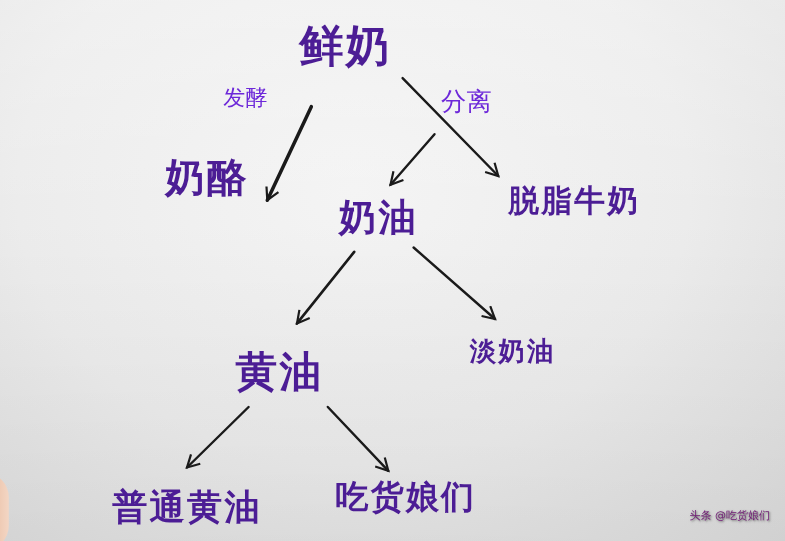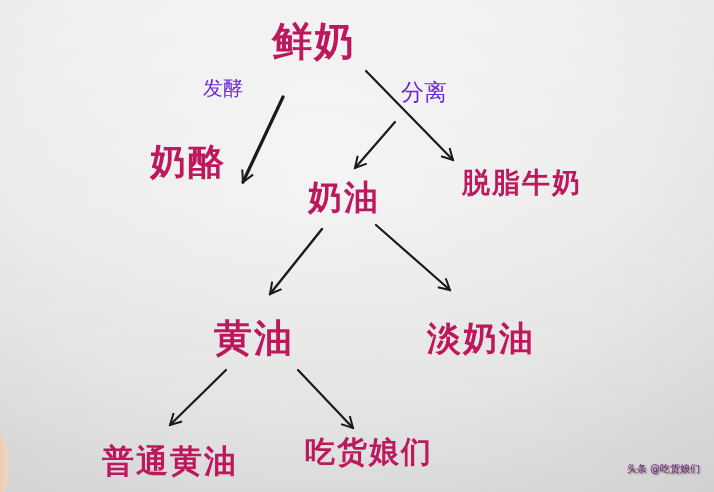--- a/index.html
+++ b/index.html
@@ -12,21 +12,21 @@
     position:absolute; inset:0;
     background: linear-gradient(180deg, rgba(255,255,255,0.25) 0%, rgba(0,0,0,0) 40%, rgba(0,0,0,0.05) 100%);
   }
   .finger {
     position:absolute; left:-14px; top:430px; width:22px; height:70px;
     border-radius: 0 40px 40px 0;
     background: linear-gradient(90deg, #e8b89a, #f3d6c4);
   }
   svg.edges { position:absolute; left:0; top:0; }
   .node {
-    position:absolute; color:#be185d; white-space:nowrap;
+    position:absolute; color:#4c1d95; white-space:nowrap;
     font-family: "DejaVu Sans", sans-serif; font-weight:bold;
     letter-spacing:2px;
   }
   .label {
     position:absolute; color:#6d28d9; white-space:nowrap;
     font-family: "DejaVu Sans", sans-serif;
   }
   .watermark {
     position:absolute; right:14px; bottom:16px; color:#701a75;
     font-size:10px; font-family:"DejaVu Sans", sans-serif;
@@ -56,17 +56,17 @@
   </g>
 </svg>
 
 <div class="node" style="left:272px; top:14px; font-size:40px;">鲜奶</div>
 <div class="label" style="left:203px; top:75px; font-size:20px;">发酵</div>
 <div class="label" style="left:401px; top:77px; font-size:23px;">分离</div>
 <div class="node" style="left:150px; top:138px; font-size:36px;">奶酪</div>
 <div class="node" style="left:462px; top:164px; font-size:28px;">脱脂牛奶</div>
 <div class="node" style="left:308px; top:175px; font-size:34px;font-family:Liberation Serif, serif;">奶油</div>
 <div class="node" style="left:214px; top:313px; font-size:38px;">黄油</div>
-<div class="node" style="left:427px; top:316px; font-size:34px;">淡奶油</div>
+<div class="node" style="left:427px; top:303px; font-size:24px;">淡奶油</div>
 <div class="node" style="left:102px; top:440px; font-size:32px;">普通黄油</div>
 <div class="node" style="left:305px; top:432px; font-size:30px;">吃货娘们</div>
 
 <div class="watermark">头条 @吃货娘们</div>
 
 </body></html>

